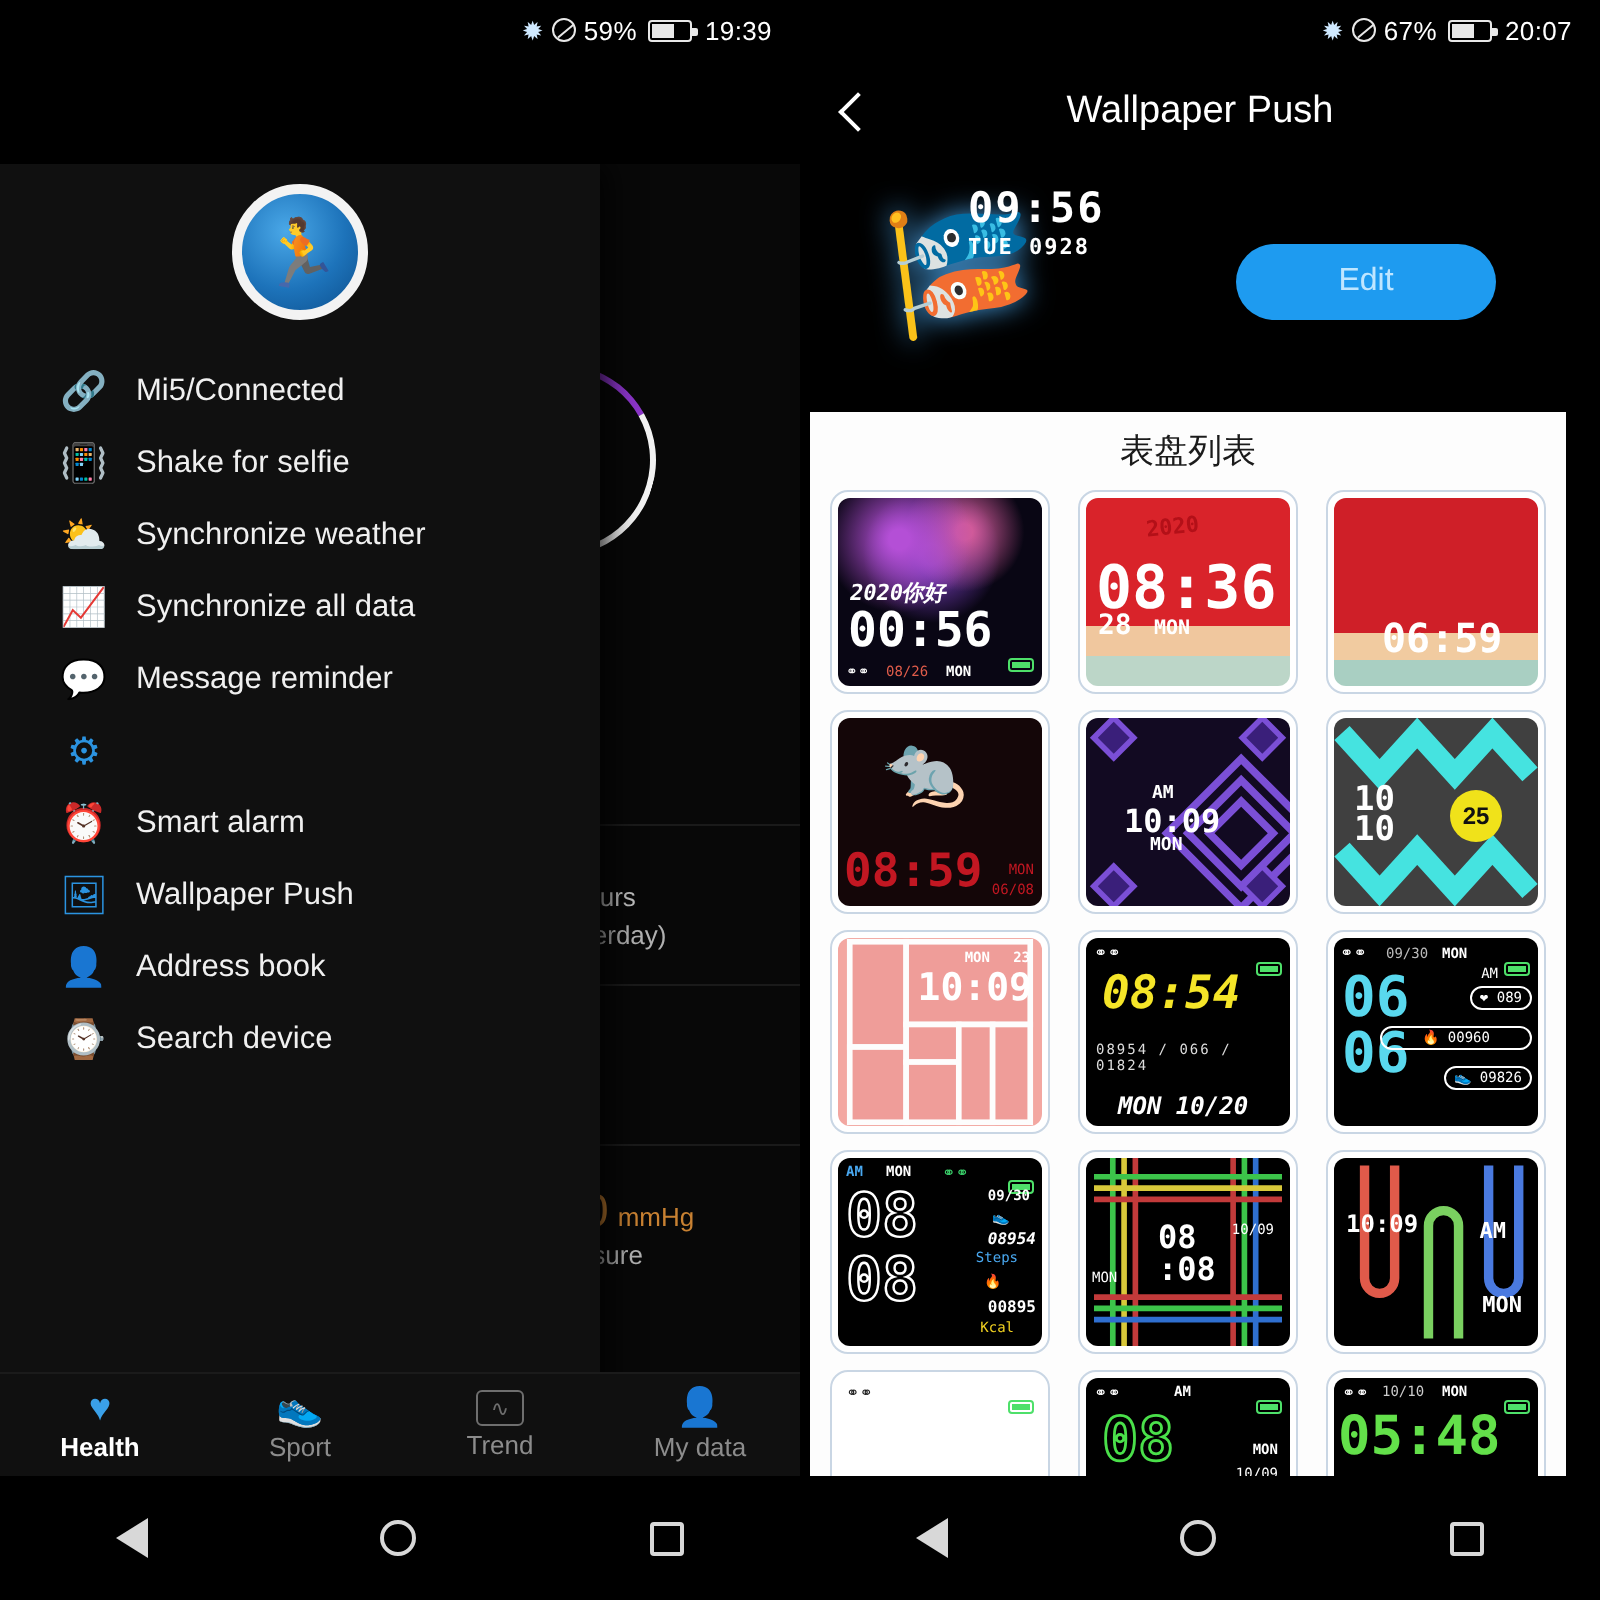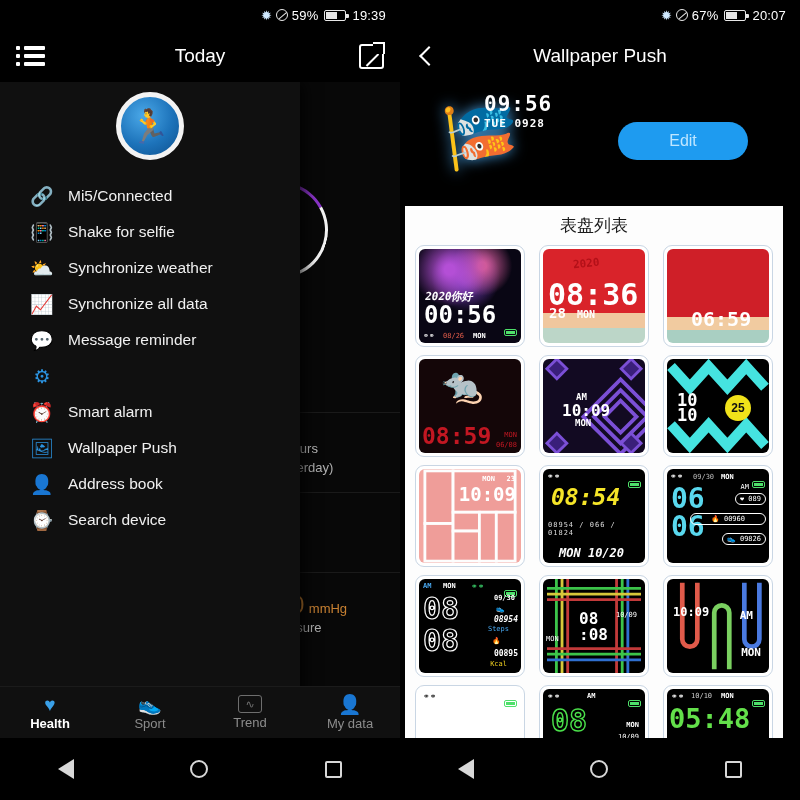--- a/index.html
+++ b/index.html
@@ -184,21 +184,21 @@
   .wf-face .lbl { position: absolute; font-family: "DejaVu Sans Mono", monospace; }
 
   
   .f-fireworks { background: radial-gradient(circle at 30% 22%, #b44fd6 0 5%, transparent 36%),
                  radial-gradient(circle at 62% 18%, #d05a9a 0 4%, transparent 30%),
                  radial-gradient(circle at 46% 30%, #7a3fc0 0 6%, transparent 40%), #090614; }
   .f-red1b { background: linear-gradient(180deg, #d9232a 0 68%, #f0c79e 68% 84%, #bcd6c8 84% 100%); }
   .f-red2 { background: linear-gradient(180deg, #cf1f28 0 72%, #f1cba0 72% 86%, #a9cfc2 86% 100%); }
   .f-rat { background: #140608; }
   .f-diamond { background: #120a22; }
-  .f-zigzag { background: #000000; }
+  .f-zigzag { background: #404040; }
   .f-mondrian { background: #f3a7a1; }
   .f-yellow { background: #000; }
   .f-cyan { background: #000; }
   .f-outline { background: #000; }
   .f-stripes { background: #000; }
   .f-neon { background: #000; }
   .f-white1 { background: #fff; }
   .f-green1 { background: #000; }
   .f-green2 { background: #000; }
 
@@ -218,32 +218,20 @@
   <div class="panel panel-left">
 
     <div class="statusbar">
       <span class="bt-icon">✹</span>
       <span class="ring-icon"></span>
       <span class="sb-txt">59%</span>
       <span class="batt"></span>
       <span class="sb-txt">19:39</span>
     </div>
 
-    <div class="appbar">
-      <div class="list-icon">
-        <i class="r0"></i>
-          <b class="r0"></b>
-          <i class="r1"></i>
-          <b class="r1"></b>
-          <i class="r2"></i>
-          <b class="r2"></b>
-      </div>
-      <div class="appbar-title">Today</div>
-      <div class="share-icon"></div>
-    </div>
 
     <div class="today-bg">
       <div class="kcal-ring"></div>
       <div class="kcal-txt">
         <div class="kcal-value">6.35</div>
         <div class="kcal-bar"></div>
         <div class="kcal-label">Kcal</div>
       </div>
 
       <div class="card-sep" style="top:330px;"></div>

